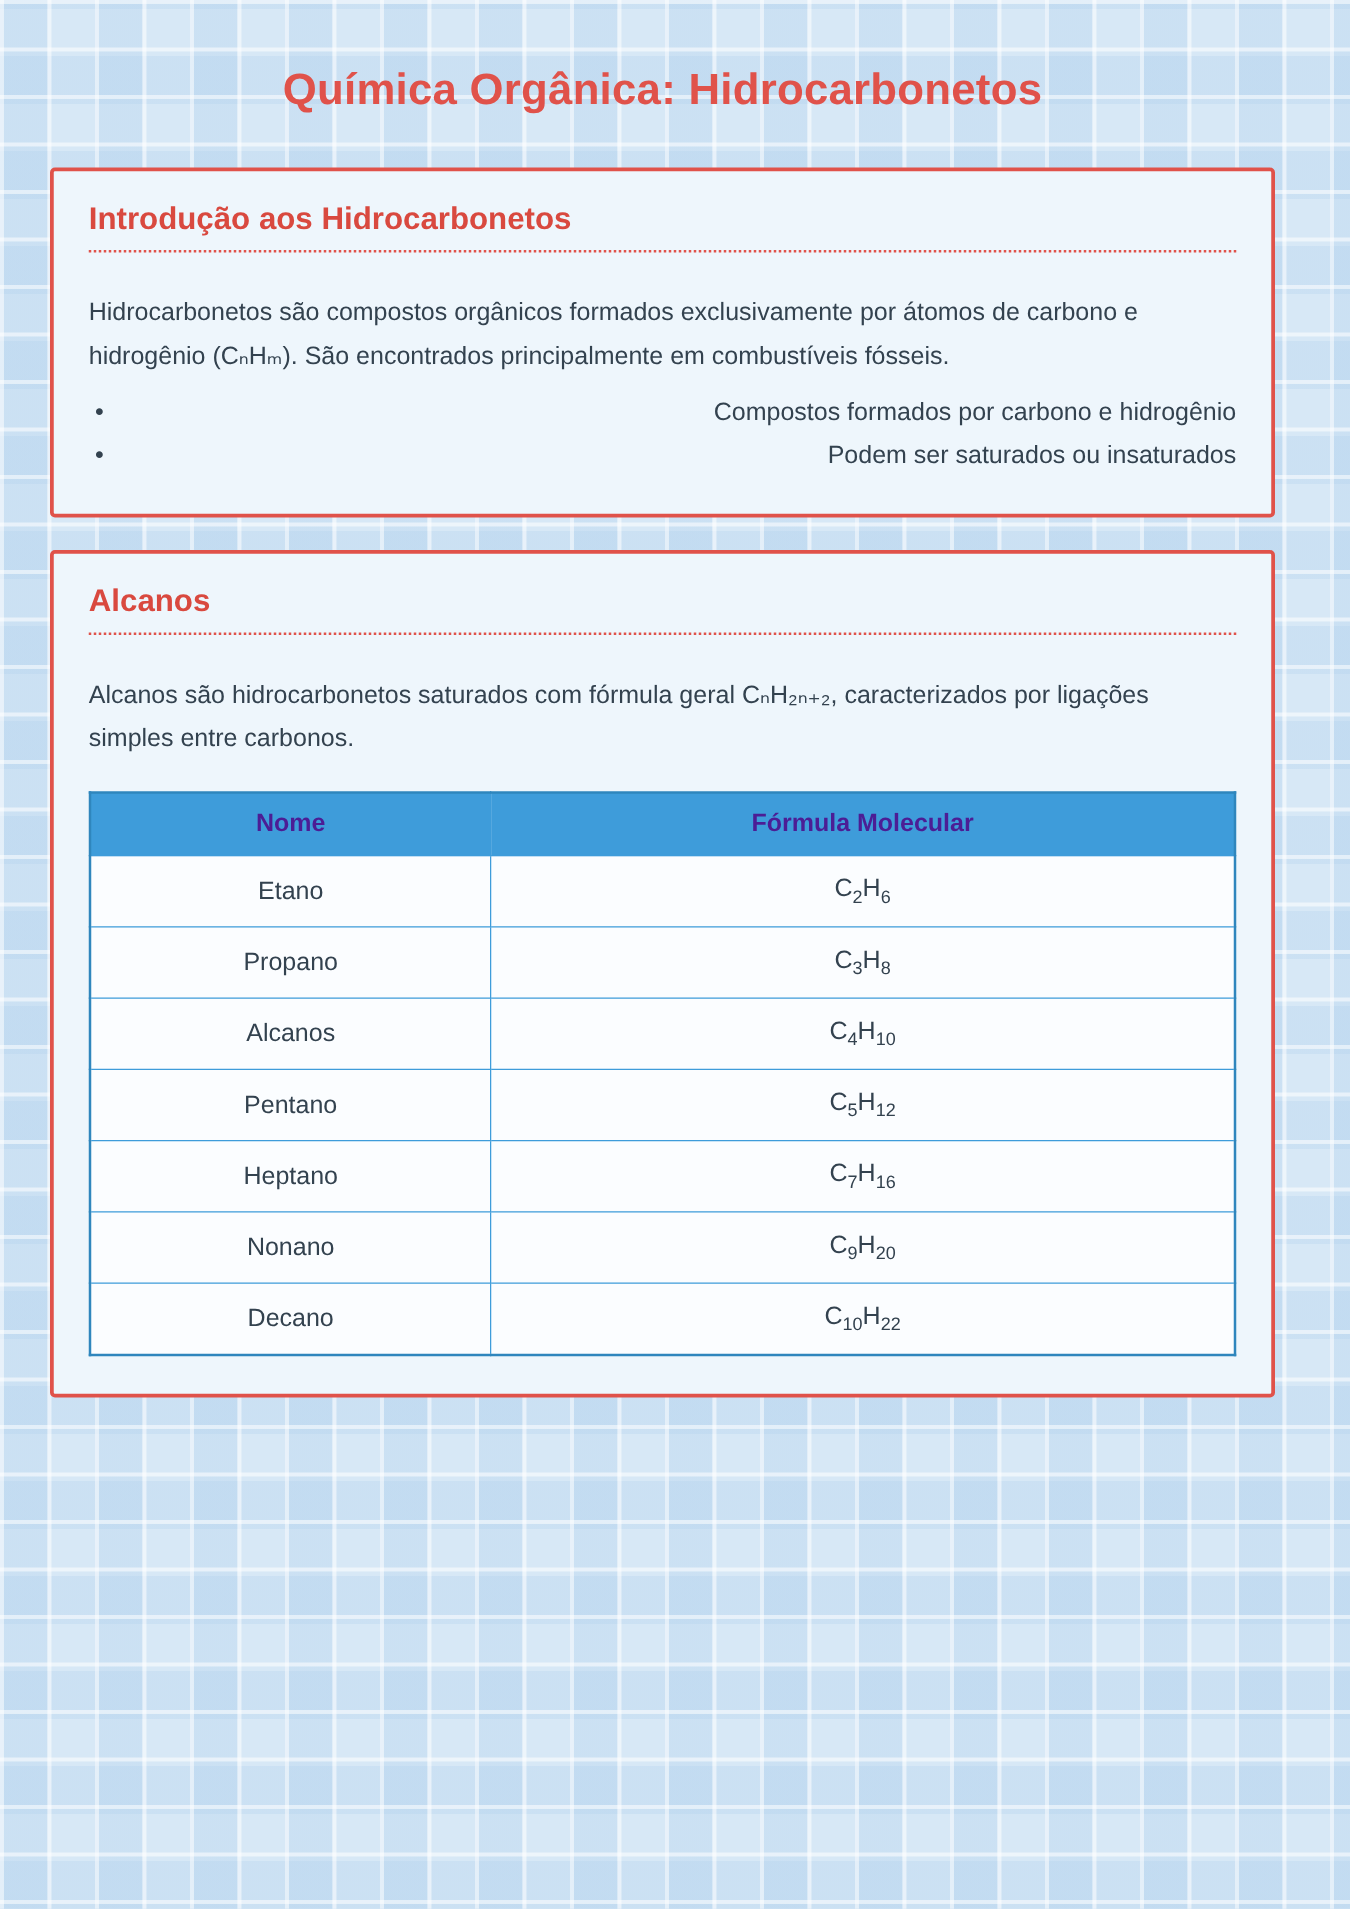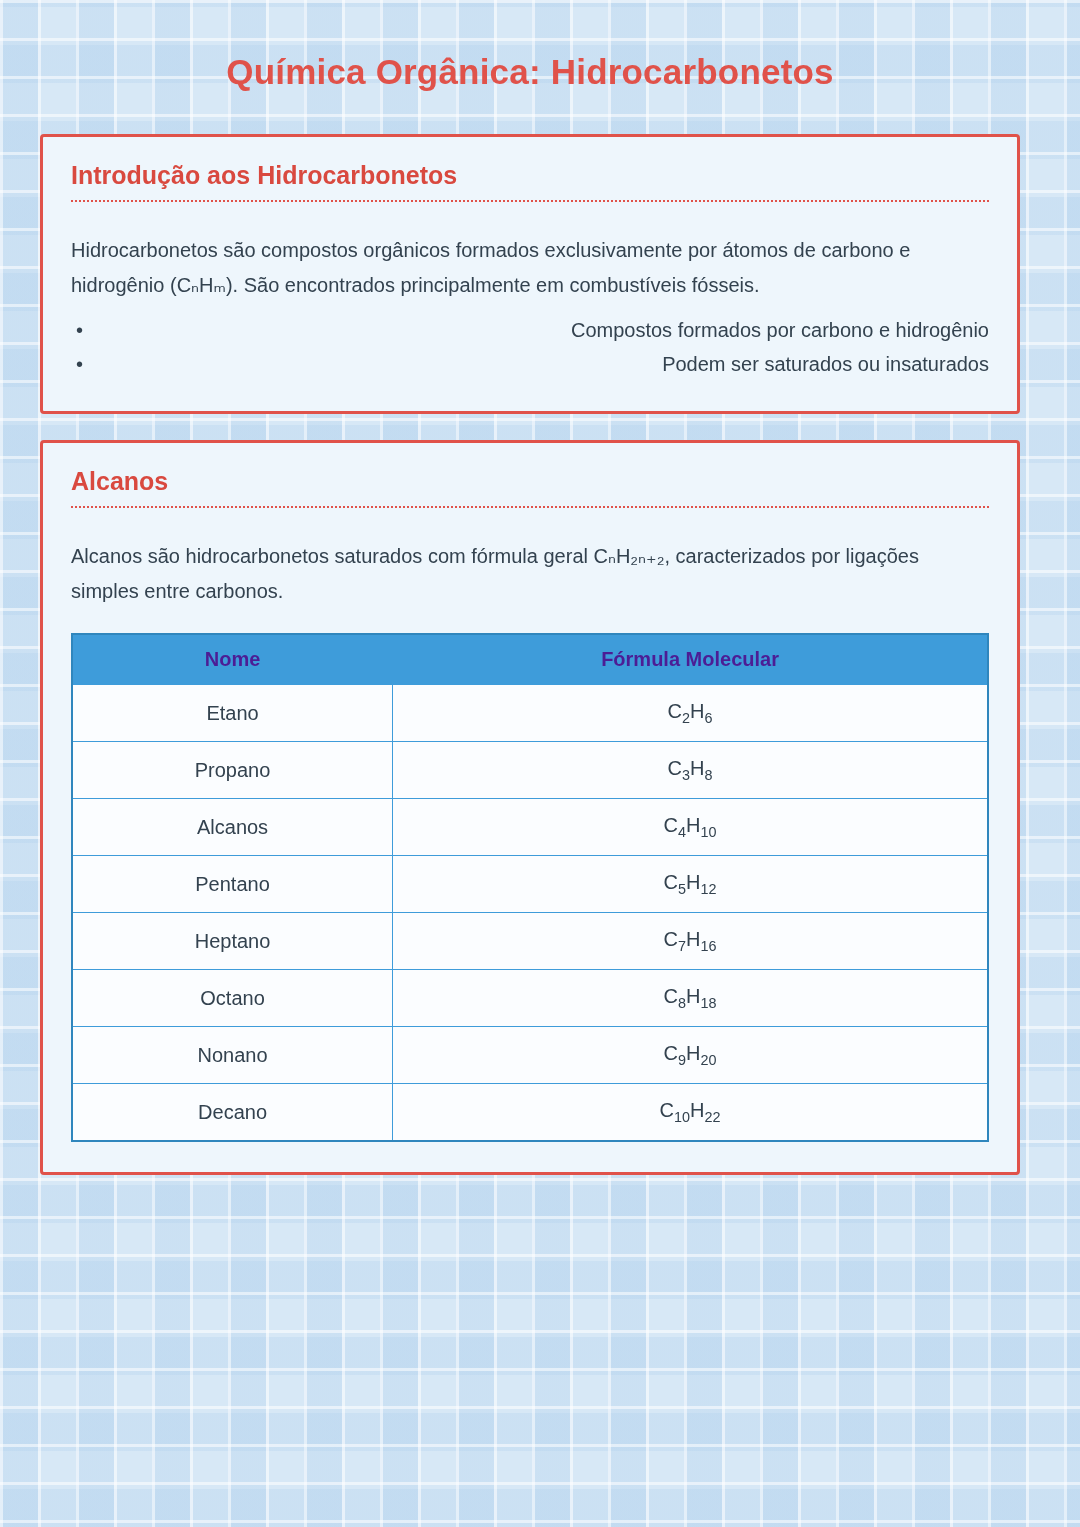--- a/index.html
+++ b/index.html
@@ -155,24 +155,20 @@
           </tr>
           <tr>
             <td>Pentano</td>
             <td>C<sub>5</sub>H<sub>12</sub></td>
           </tr>
           <tr>
             <td>Heptano</td>
             <td>C<sub>7</sub>H<sub>16</sub></td>
           </tr>
           <tr>
-            <td>Octano</td>
-            <td>C<sub>8</sub>H<sub>18</sub></td>
-          </tr>
-          <tr>
             <td>Nonano</td>
             <td>C<sub>9</sub>H<sub>20</sub></td>
           </tr>
           <tr>
             <td>Decano</td>
             <td>C<sub>10</sub>H<sub>22</sub></td>
           </tr>
         </tbody>
     </table>
   </section>

